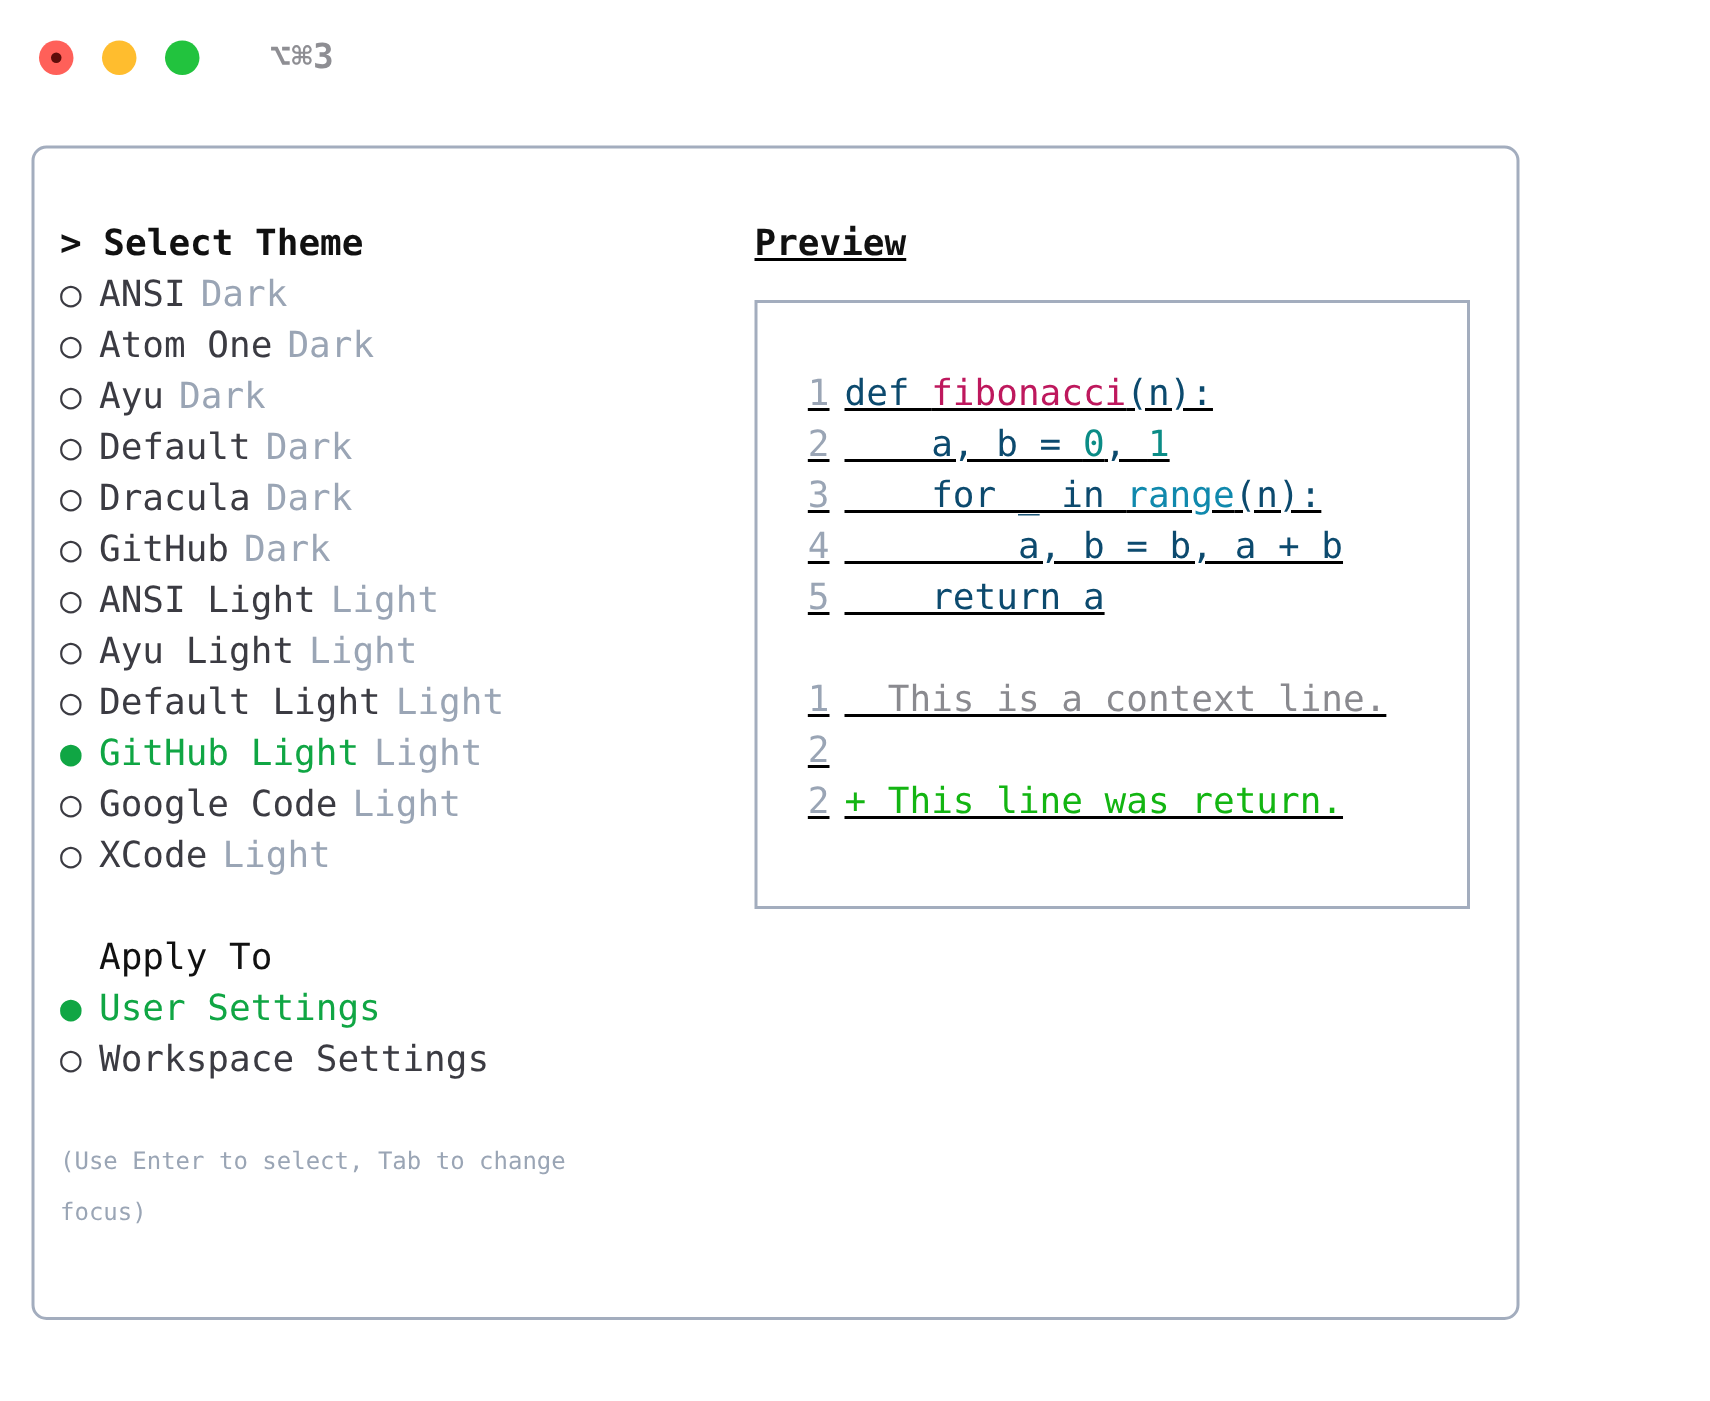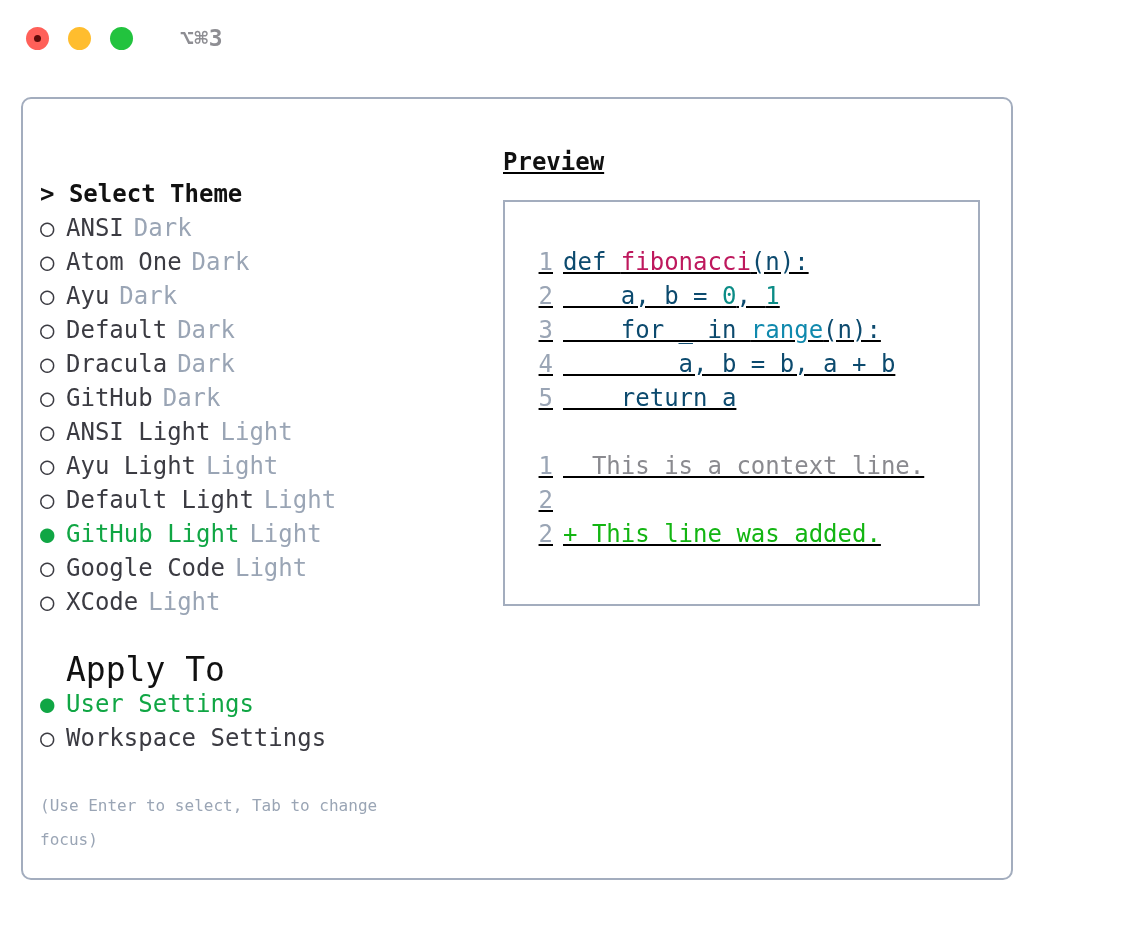--- a/index.html
+++ b/index.html
@@ -83,21 +83,20 @@
   }
 
   .panel-cols {
     display: flex;
     padding: 46px 0 0 0;
   }
   .col-left {
     width: 462px;
     padding-left: 17px;
     box-sizing: border-box;
-    margin-top: 32px;
   }
   .col-right {
     flex: 1;
     padding-left: 18px;
     box-sizing: border-box;
     text-decoration: underline;
   }
 
   
   .section-title {
@@ -129,21 +128,21 @@
   .option-row.selected .option-label { color: #10a644; }
   .option-label { color: #3b3b42; }
   .option-badge {
     color: #9aa5b5;
     margin-left: 10px;
   }
 
   .group-heading-row {
     display: flex;
     align-items: center;
-    font-size: 33px;
+    font-size: 24px;
     line-height: 34px;
     white-space: pre;
     color: #111111;
   }
   .group-heading-row .marker { color: transparent; }
 
   .spacer-row { height: 34px; }
 
   .hint-text {
     margin-top: 34px;
@@ -250,20 +249,20 @@
               <div class="code-line"><span class="lineno">1</span><span class="code-text"><span class="tok-plain">def </span><span class="tok-func">fibonacci</span><span class="tok-plain">(n):</span></span></div>
               <div class="code-line"><span class="lineno">2</span><span class="code-text"><span class="tok-plain">    a, b = </span><span class="tok-num">0</span><span class="tok-plain">, </span><span class="tok-num">1</span></span></div>
               <div class="code-line"><span class="lineno">3</span><span class="code-text"><span class="tok-plain">    for _ in </span><span class="tok-call">range</span><span class="tok-plain">(n):</span></span></div>
               <div class="code-line"><span class="lineno">4</span><span class="code-text"><span class="tok-plain">        a, b = b, a + b</span></span></div>
               <div class="code-line"><span class="lineno">5</span><span class="code-text"><span class="tok-plain">    return a</span></span></div>
             </div>
           <div class="diff-gap"></div>
           <div id="diff-block">
               <div class="code-line diff-context"><span class="lineno">1</span><span class="code-text">  This is a context line.</span></div>
               <div class="code-line diff-del"><span class="lineno">2</span></div>
-              <div class="code-line diff-add"><span class="lineno">2</span><span class="code-text">+ This line was added.</span></div>
+              <div class="code-line diff-add"><span class="lineno">2</span><span class="code-text">+ This line was return.</span></div>
             </div>
         </div>
       </div>
 
     </div>
   </div>
 </div>
 
 </body></html>

